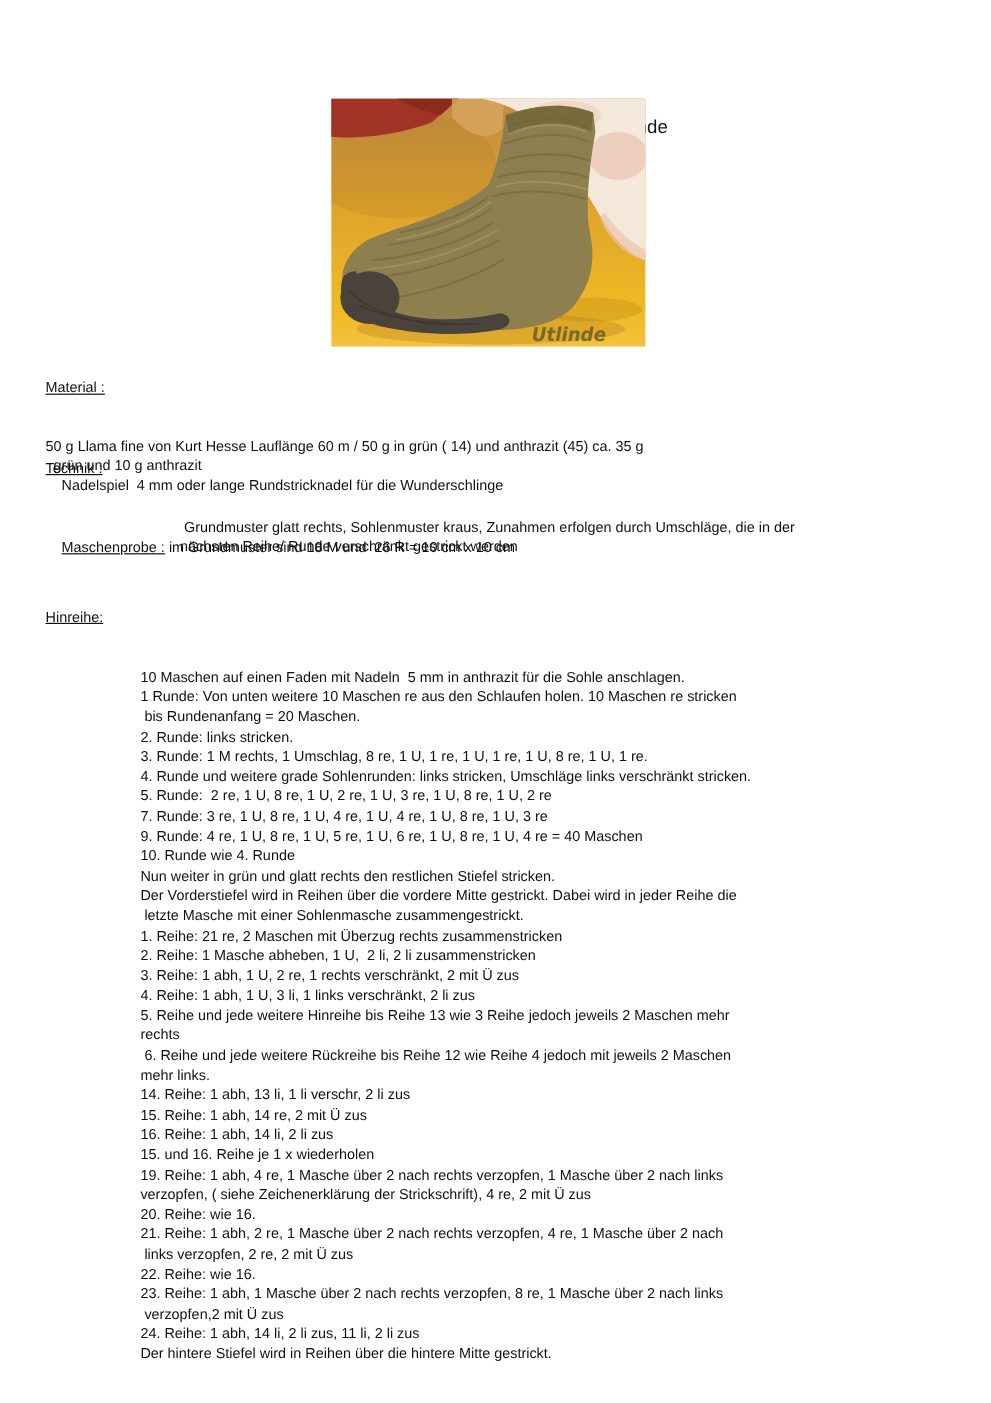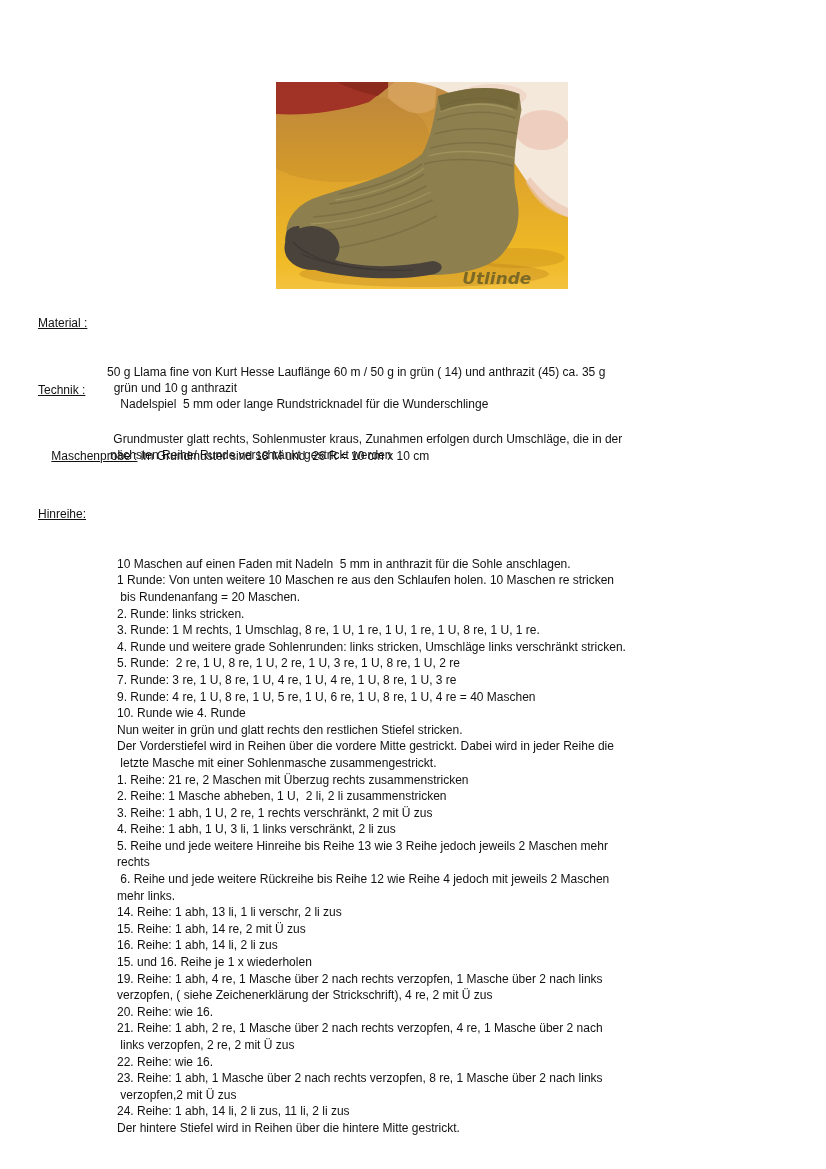--- a/index.html
+++ b/index.html
@@ -12,31 +12,31 @@
     overflow:hidden;
   }
   .page { position:absolute; inset:0; }
 
   
   .title-row { position:absolute; top:61px; left:262px; height:18px; font-size:15.5px; white-space:pre;margin-top:37px; }
   .doc-title { font-weight:bold; text-decoration:underline; }
   .doc-subtitle { position:absolute; left:148px; top:0; }
 
   
-  .photo { position:absolute; left:276px; top:82px; width:292px; height:207px; }
+  .photo { position:absolute; left:276px; top:82px; width:262px; height:207px; }
   .photo svg { display:block; width:100%; height:100%; }
 
   
   .section { position:absolute; left:38px; font-size:12px; line-height:16.3px; white-space:pre; }
   .label { text-decoration:underline; }
   .hang .label { position:absolute; left:0; top:0; }
   .sec-material { top:315px; }
-  .sec-material .body { margin-left:69px; }
+  .sec-material .body { }
   .sec-technik { top:382px; }
-  .sec-technik .body { margin-left:72px; }
+  .sec-technik .body { margin-left:112px; }
   .sec-maschenprobe { top:432px; }
   .sec-groesse { top:468px; }
   .sec-anleitung { top:506px; line-height:16.6px; }
   .sec-anleitung .body { margin-left:79px; }
   .line { white-space:pre; }
 </style>
 </head>
 <body>
 
 <div class="page">
@@ -115,21 +115,21 @@
         <path d="M16,160 C30,176 60,186 100,188"></path>
         <path d="M24,172 C50,184 90,190 130,188"></path>
       </g>
 
       <text x="176" y="202" font-size="16" font-style="italic" font-weight="bold" font-family="DejaVu Sans, sans-serif" opacity="0.85" fill="#6b5f24">Utlinde</text>
     </svg>
   </div>
 
   <div class="section hang sec-material">
     <span class="label">Material :</span>
-    <div class="body"><div class="line">50 g Llama fine von Kurt Hesse Lauflänge 60 m / 50 g in grün ( 14) und anthrazit (45) ca. 35 g</div><div class="line">  grün und 10 g anthrazit</div><div class="line">    Nadelspiel  5 mm oder lange Rundstricknadel für die Wunderschlinge</div></div>
+    <div class="body"><div class="line">50 g Llama fine von Kurt Hesse Lauflänge 60 m / 50 g in grün ( 14) und anthrazit (45) ca. 35 g</div><div class="line">  grün und 10 g anthrazit</div><div class="line">    Nadelspiel  4 mm oder lange Rundstricknadel für die Wunderschlinge</div></div>
   </div>
 
   <div class="section hang sec-technik">
     <span class="label">Technik :</span>
     <div class="body"><div class="line"> Grundmuster glatt rechts, Sohlenmuster kraus, Zunahmen erfolgen durch Umschläge, die in der</div><div class="line">nächsten Reihe/ Runde verschränkt gestrickt werden</div></div>
   </div>
 
   <div class="section sec-maschenprobe">
     <span class="label">Maschenprobe :</span><span> im Grundmuster sind 18 M und  26 R = 10 cm x 10 cm</span>
   </div>

